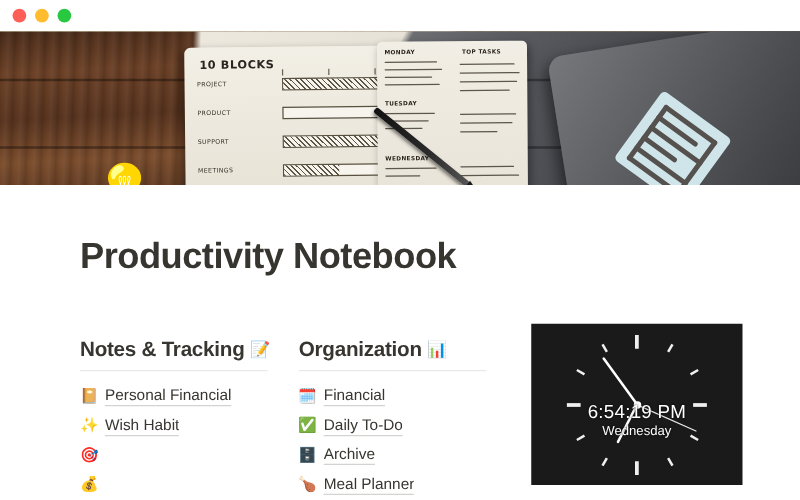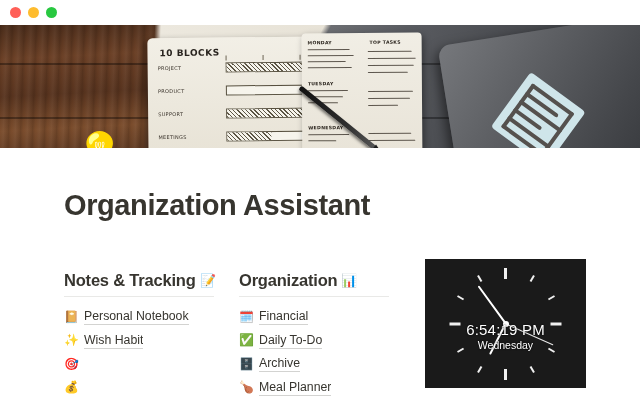--- a/index.html
+++ b/index.html
@@ -294,25 +294,24 @@
     text-overflow: ellipsis;
     white-space: nowrap;
     max-width: 128px;
   }
 
   
   .clock-wrap {
     position: absolute;
     left: 425px;
     top: 111px;
-    width: 144px;
+    width: 169px;
     height: 129px;
     background: #1a1a1a;
     overflow: hidden;
-    padding-left: 17px;
   }
   .clock-face {
     position: absolute;
     inset: 0;
   }
   .tick {
     position: absolute;
     left: 50%;
     top: 50%;
     background: #f0f0f0;
@@ -458,31 +457,31 @@
         <i style="left:8px; top:58px; width:44px; height:4px"></i>
         <i style="left:8px; top:8px; width:4px; height:54px"></i>
         <i style="left:56px; top:8px; width:4px; height:54px"></i>
       </div>
     </div>
 
     <span class="bulb">💡</span>
   </div>
 
   <div class="content">
-    <h1 class="page-title">Organization Assistant</h1>
+    <h1 class="page-title">Productivity Notebook</h1>
 
     <div class="columns">
 
       <div class="col">
         <h2 class="col-head"><span>Notes &amp; Tracking</span> <span class="emoji">📝</span></h2>
         <div class="divider"></div>
 
         <div class="link-row">
           <span class="link-emoji">📔</span>
-          <span class="link-text">Personal Notebook</span>
+          <span class="link-text">Personal Financial</span>
         </div>
         <div class="link-row">
           <span class="link-emoji">✨</span>
           <span class="link-text">Wish Habit</span>
         </div>
         <div class="link-row">
           <span class="link-emoji">🎯</span>
         </div>
         <div class="link-row">
           <span class="link-emoji">💰</span>

